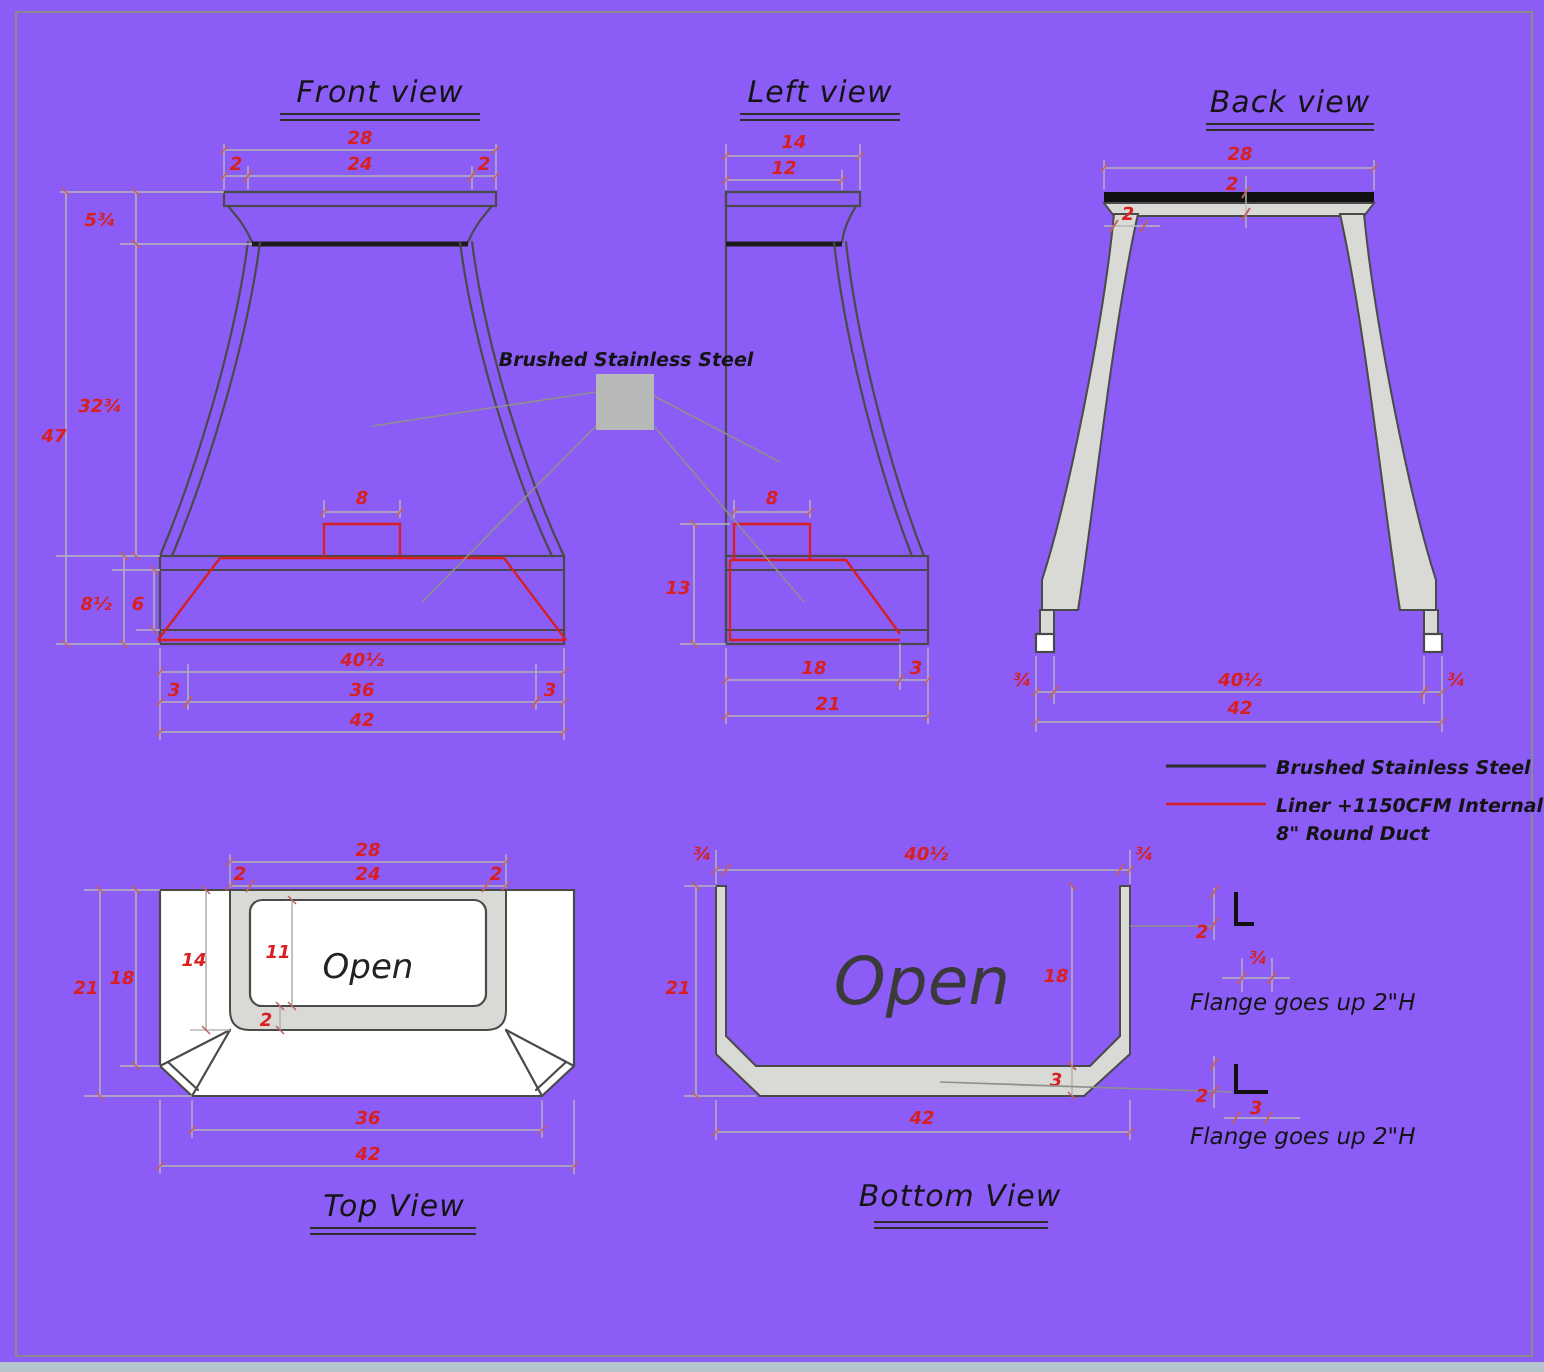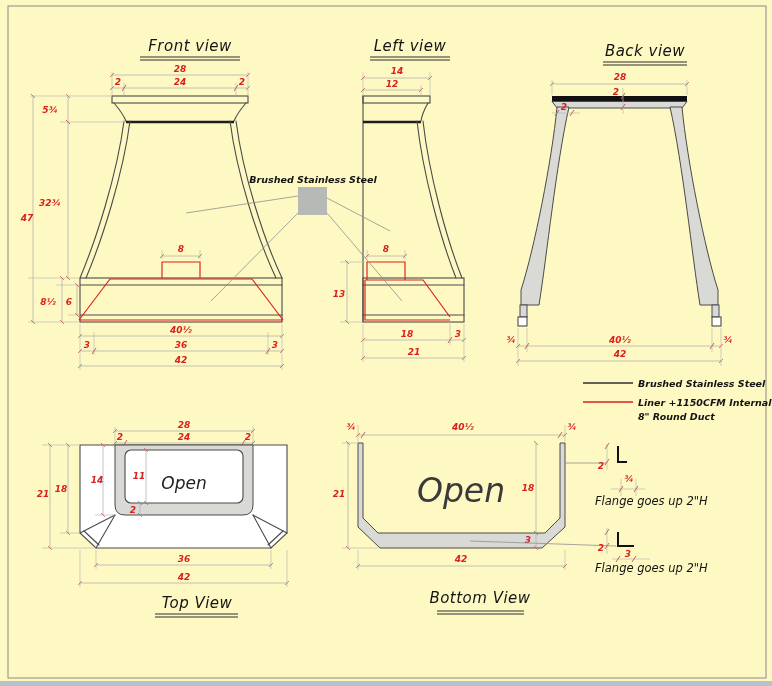--- a/index.html
+++ b/index.html
@@ -1,16 +1,16 @@
 <!DOCTYPE html>
 <html><head>
 <meta charset="utf-8">
 <style>
   html,body{margin:0;padding:0;background:#ffffff;}
-  .stage{position:relative;width:772px;height:686px;background:#fef9c3;overflow:hidden;}
+  .stage{position:relative;width:772px;height:686px;background:#8b5cf6;overflow:hidden;}
   svg{display:block;}
   
   .dwg{stroke:#4a4a4a;stroke-width:1.1;fill:none;stroke-linecap:round;}
   .thick{stroke:#1c1c1c;stroke-width:2.6;fill:none;}
   .gfill{fill:#d9d9d6;stroke:#4a4a4a;stroke-width:1;}
   .wfill{fill:#ffffff;stroke:#4a4a4a;stroke-width:1.1;}
   .red{stroke:#d91f1f;stroke-width:1.15;fill:none;}
   .ext{stroke:#b9b9b9;stroke-width:0.7;fill:none;}
   .dml{stroke:#b3b3b3;stroke-width:0.8;fill:none;marker-start:url(#tk);marker-end:url(#tk);}
   .tick{stroke:#c06060;stroke-width:1;fill:none;}

